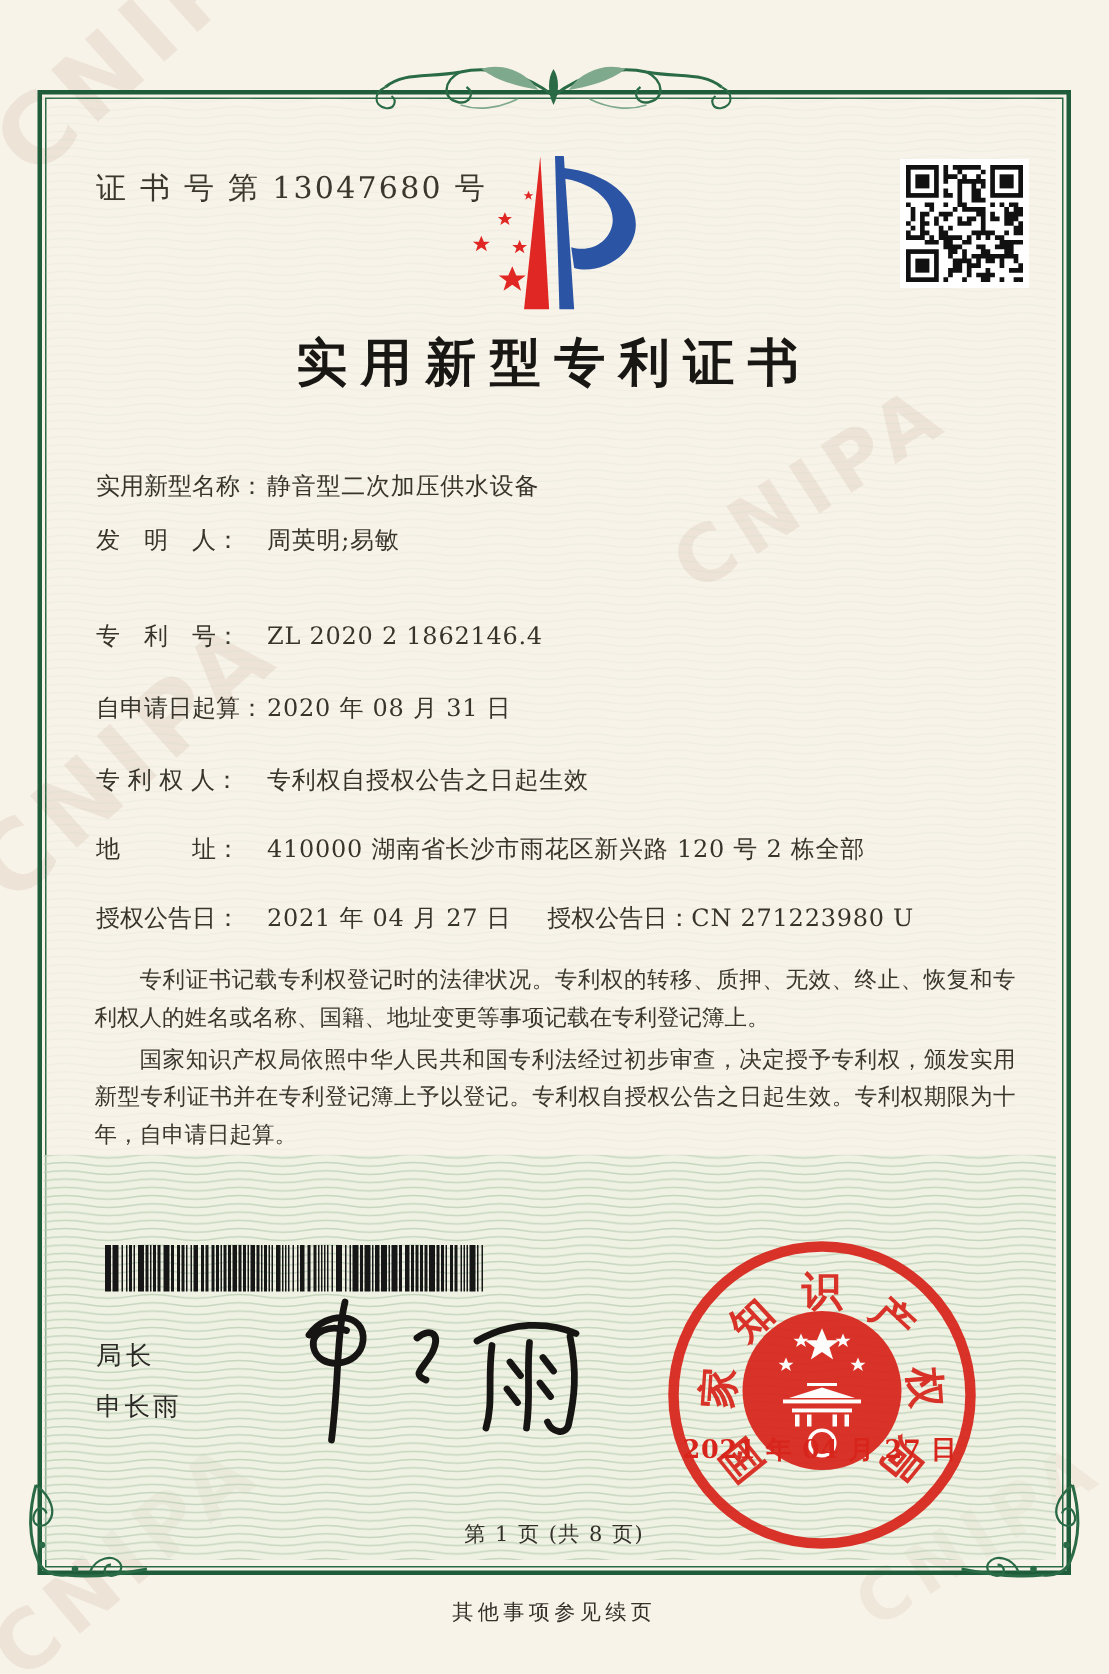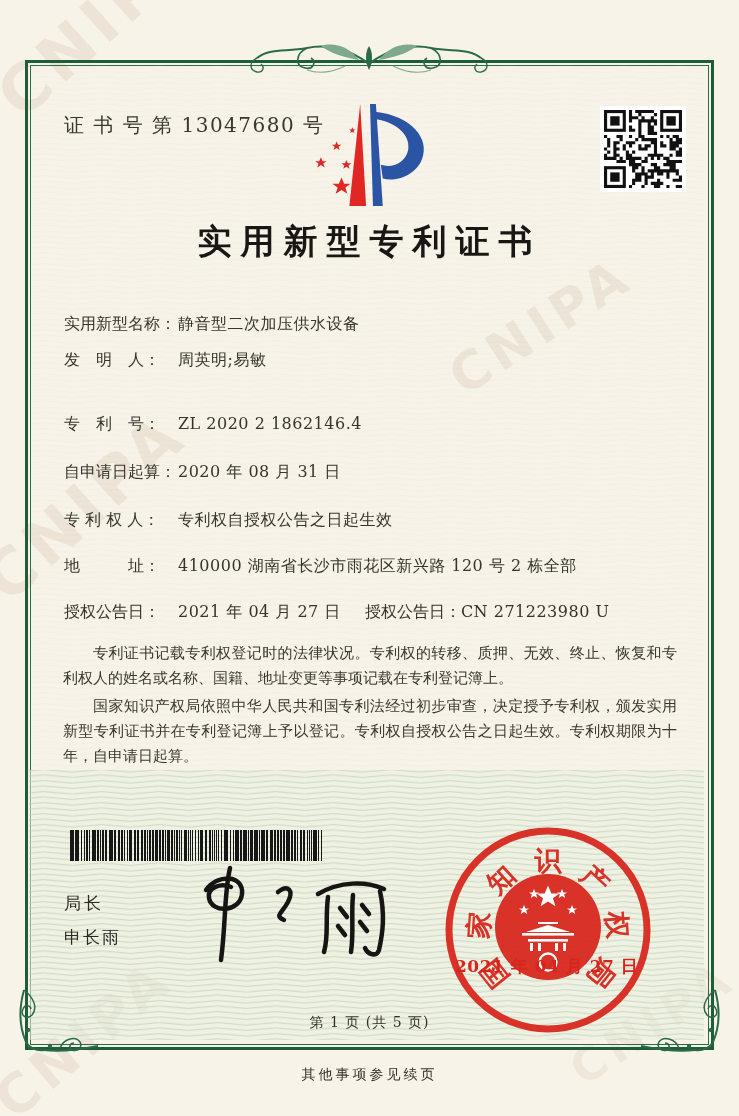--- a/index.html
+++ b/index.html
@@ -227,14 +227,14 @@
       <rect x="88" y="119" width="3" height="8"></rect>
       <rect x="96" y="119" width="3" height="8"></rect>
       <rect x="113" y="119" width="3" height="8"></rect>
       <rect x="121" y="119" width="3" height="8"></rect>
     </g>
     <circle cx="106" cy="138" r="8.5" fill="none" stroke="#ffffff" stroke-width="2.4"></circle>
   </g>
 </svg>
 <div class="abs seal-date">2021 年 04 月 27 日</div>
 
-<div class="abs page-num">第 1 页 (共 5 页)</div>
+<div class="abs page-num">第 1 页 (共 8 页)</div>
 <div class="abs footer-note">其他事项参见续页</div>
 
 </body></html>

